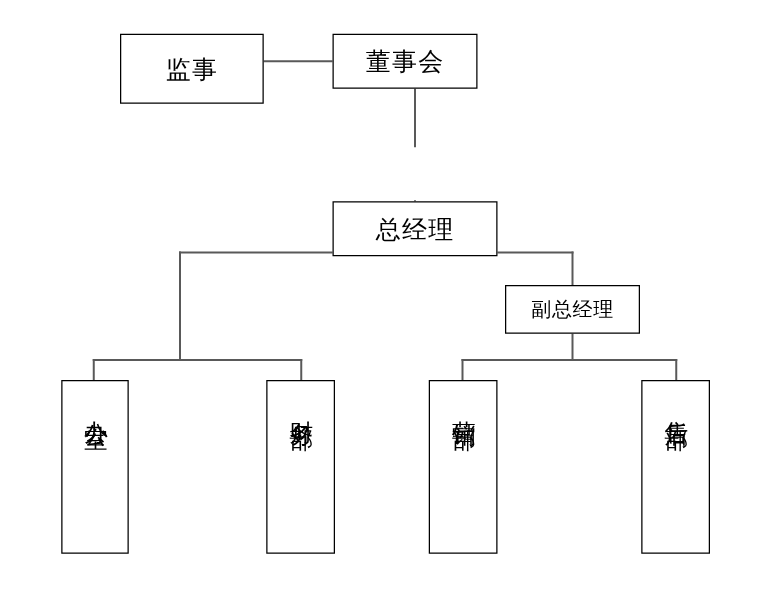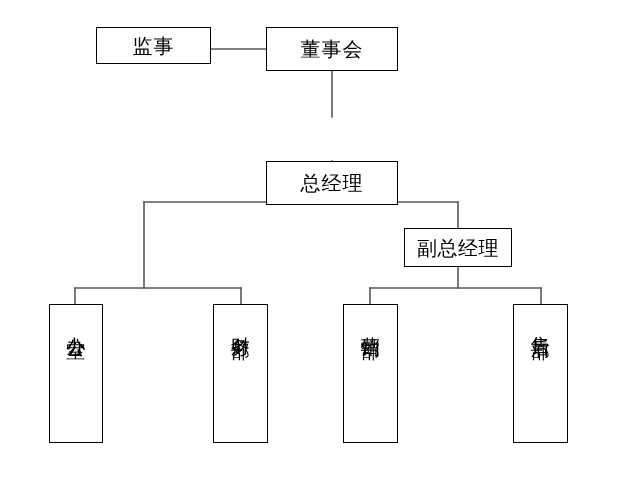--- a/index.html
+++ b/index.html
@@ -39,21 +39,21 @@
     color: #000000;
     line-height: 1.0;
     white-space: nowrap;
     letter-spacing: 1px;
   }
   
   .node.horiz .node-label {
     font-size: 20px;
   }
   .node.horiz.small .node-label {
-    font-size: 20px;
+    font-size: 16px;
     letter-spacing: 0.5px;
   }
   
   .node.vert {
     align-items: flex-start;
     justify-content: center;
     padding-top: 16px;
   }
   .node.vert .node-label {
     font-size: 19px;
@@ -80,25 +80,25 @@
         <path d="M 75 288 L 241 288"></path>
         <path d="M 75 288 L 75 304"></path>
         <path d="M 241 288 L 241 304"></path>
         <path d="M 458 267 L 458 288"></path>
         <path d="M 370 288 L 541 288"></path>
         <path d="M 370 288 L 370 304"></path>
         <path d="M 541 288 L 541 304"></path>
       </g>
   </svg>
 
-  <div class="node horiz" id="node-supervisor" style="left: 96px; top: 27px; width: 115px; height: 37px;">
+  <div class="node horiz" id="node-supervisor" style="left: 96px; top: 27px; width: 115px; height: 56px;">
     <span class="node-label">监事</span>
   </div>
 
-  <div class="node horiz" id="node-board" style="left: 266px; top: 27px; width: 132px; height: 44px;">
+  <div class="node horiz" id="node-board" style="left: 266px; top: 27px; width: 116px; height: 44px;">
     <span class="node-label">董事会</span>
   </div>
 
   <div class="node horiz" id="node-general-manager" style="left: 266px; top: 117px; width: 132px; height: 44px; margin-top: 44px;">
     <span class="node-label">总经理</span>
   </div>
 
   <div class="node horiz small" id="node-deputy" style="left: 404px; top: 228px; width: 108px; height: 39px;">
     <span class="node-label">副总经理</span>
   </div>

